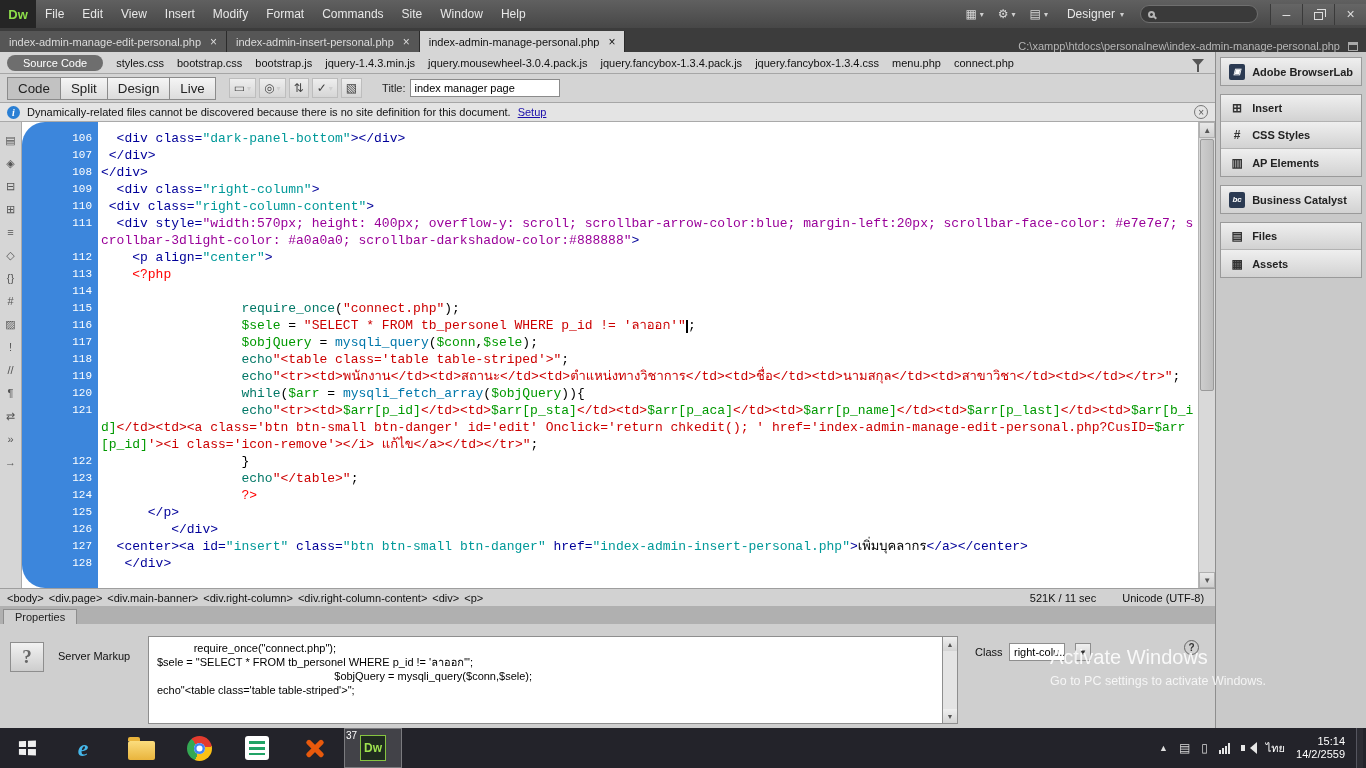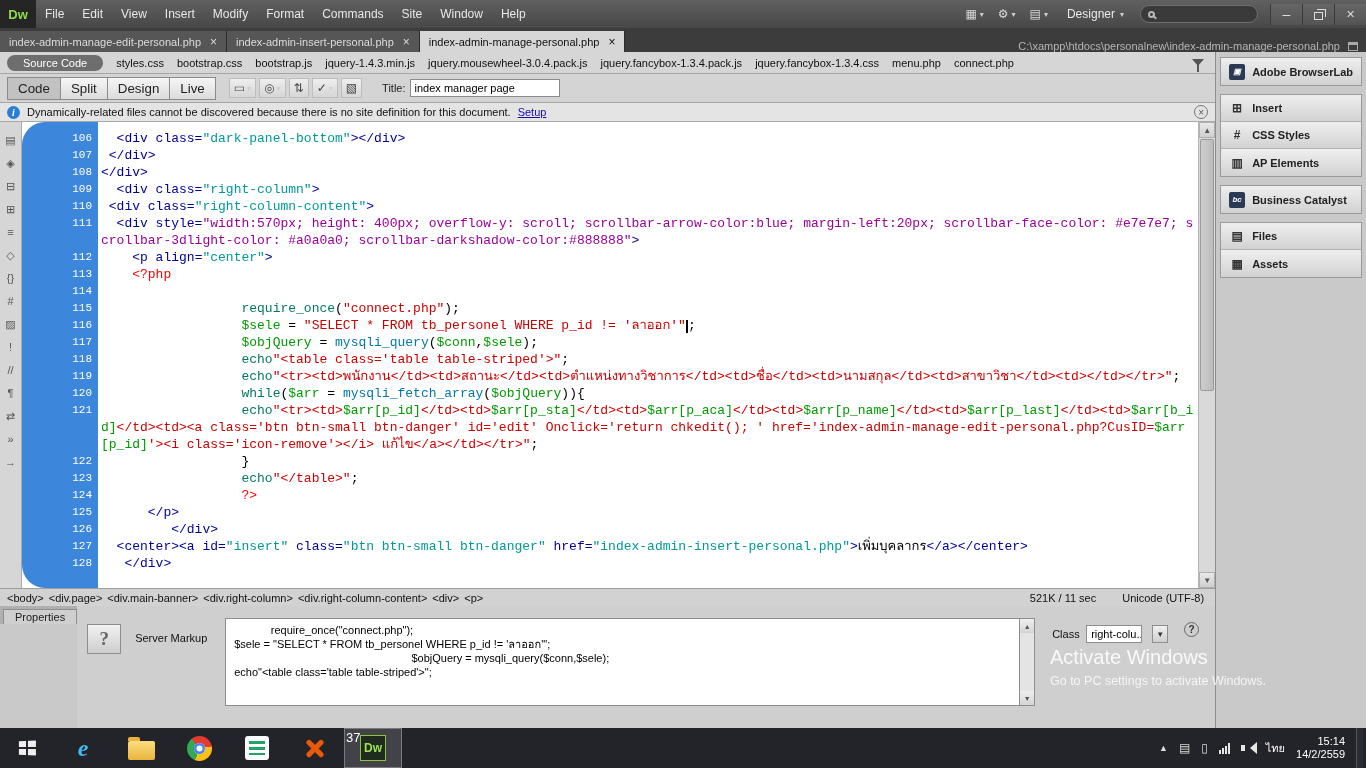--- a/index.html
+++ b/index.html
@@ -74,21 +74,21 @@
   .vscroll { width:17px; background:#d9d9d9; border-left:1px solid #b5b5b5; display:flex; flex-direction:column; flex:0 0 17px; }
   .scroll-btn { height:16px; display:flex; align-items:center; justify-content:center; font-size:8px; color:#555; background:linear-gradient(#e8e8e8,#cfcfcf); border:1px solid #b0b0b0; }
   .scroll-track { flex:1; position:relative; }
   .scroll-thumb { position:absolute; top:1px; left:1px; right:1px; height:252px; background:linear-gradient(90deg,#cdcdcd,#bdbdbd); border:1px solid #9a9a9a; border-radius:2px; }
 
   
   .tagbar { height:18px; background:#d2d2d2; border-top:1px solid #9e9e9e; display:flex; align-items:center; font-size:11px; padding:0 7px; gap:5px; flex:0 0 18px; color:#111; }
   .tag-right { margin-left:auto; display:flex; gap:26px; padding-right:4px; }
 
   
-  .props { height:122px; background:#c9c9c9; display:flex; flex-direction:row; flex:0 0 122px; }
+  .props { height:122px; background:#c9c9c9; display:flex; flex-direction:column; flex:0 0 122px; }
   .props-tabstrip { height:18px; background:#b0b0b0; display:flex; align-items:flex-end; padding-left:3px; flex:0 0 18px; }
   .props-tab { background:#cfcfcf; border:1px solid #8e8e8e; border-bottom:none; font-size:11px; padding:1px 11px; color:#222; }
   .props-body { flex:1; position:relative; background:#cfcfcf; }
   .server-markup-icon { position:absolute; left:10px; top:18px; width:34px; height:30px; background:linear-gradient(#f2f2f2,#cdcdcd); border:1px solid #8e8e8e; display:flex; align-items:center; justify-content:center; font-size:19px; color:#666; font-weight:bold; font-family:"Liberation Serif",serif; }
   .server-markup-label { position:absolute; left:58px; top:26px; font-size:11px; color:#111; }
   .props-preview { position:absolute; left:148px; top:12px; width:810px; height:88px; background:#fff; border:1px solid #8e8e8e; font-size:11px; padding:4px 20px 4px 8px; white-space:pre-wrap; overflow:hidden; line-height:14px; color:#000; }
   .preview-scroll { position:absolute; left:942px; top:12px; width:16px; height:88px; background:#e4e4e4; border:1px solid #8e8e8e; display:flex; flex-direction:column; justify-content:space-between; }
   .pv-btn { height:14px; display:flex; align-items:center; justify-content:center; font-size:7px; color:#555; background:linear-gradient(#efefef,#d4d4d4); }
   .class-label { position:absolute; left:975px; top:22px; font-size:11px; color:#111; }
   .class-select { position:absolute; left:1009px; top:19px; width:56px; height:18px; background:#fff; border:1px solid #8e8e8e; font-size:11px; display:flex; align-items:center; padding:0 4px; overflow:hidden; white-space:nowrap; }
@@ -119,21 +119,21 @@
   .folder::before { content:""; position:absolute; top:-4px; left:0; width:12px; height:4px; background:#e9b43c; border-radius:2px 2px 0 0; }
   .chrome { width:25px; height:25px; border-radius:50%; background:conic-gradient(from -40deg,#e33b2e 0 120deg,#fbc116 0 240deg,#34a853 0 360deg); position:relative; }
   .chrome::after { content:""; position:absolute; left:7px; top:7px; width:11px; height:11px; background:#fff; border-radius:50%; box-shadow:inset 0 0 0 2.5px #4285f4; }
   .greenapp { width:24px; height:24px; background:#fff; border-radius:3px; display:flex; align-items:center; justify-content:center; }
   .greenapp span { width:16px; height:14px; background:repeating-linear-gradient(#21a366 0 3px,#fff 3px 6px); }
   .orangex { position:relative; width:26px; height:26px; }
   .orangex span { position:absolute; left:2px; top:11px; width:22px; height:5px; background:#e8590c; border-radius:2px; }
   .orangex span:first-child { transform:rotate(45deg); }
   .orangex span:last-child { transform:rotate(-45deg); }
   .dw-ico { width:26px; height:26px; background:#1f2b1f; border:1px solid #86c440; color:#9ee24f; font-weight:bold; font-size:12px; display:flex; align-items:center; justify-content:center; }
-  .tb-badge { position:absolute; left:1px; top:1px; font-size:13px; color:#fff; }
+  .tb-badge { position:absolute; left:1px; top:1px; font-size:10px; color:#fff; }
   .tray { margin-left:auto; display:flex; align-items:center; gap:11px; padding-right:3px; font-size:11px; }
   .tray-caret { font-size:9px; color:#ddd; }
   .tray-glyph { color:#ddd; font-size:12px; }
   .net { display:flex; align-items:flex-end; gap:1px; height:11px; }
   .net span { width:2px; background:#e6e6e6; }
   .vol { position:relative; width:14px; height:12px; }
   .vol i { position:absolute; left:0; top:3px; width:4px; height:6px; background:#e6e6e6; }
   .vol b { position:absolute; left:3px; top:0; width:0; height:0; border:6px solid transparent; border-right:7px solid #e6e6e6; }
   .clock { text-align:right; line-height:13px; color:#fff; }
   .show-desktop { width:7px; border-left:1px solid #55555f; height:40px; background:#2c2c33; }

